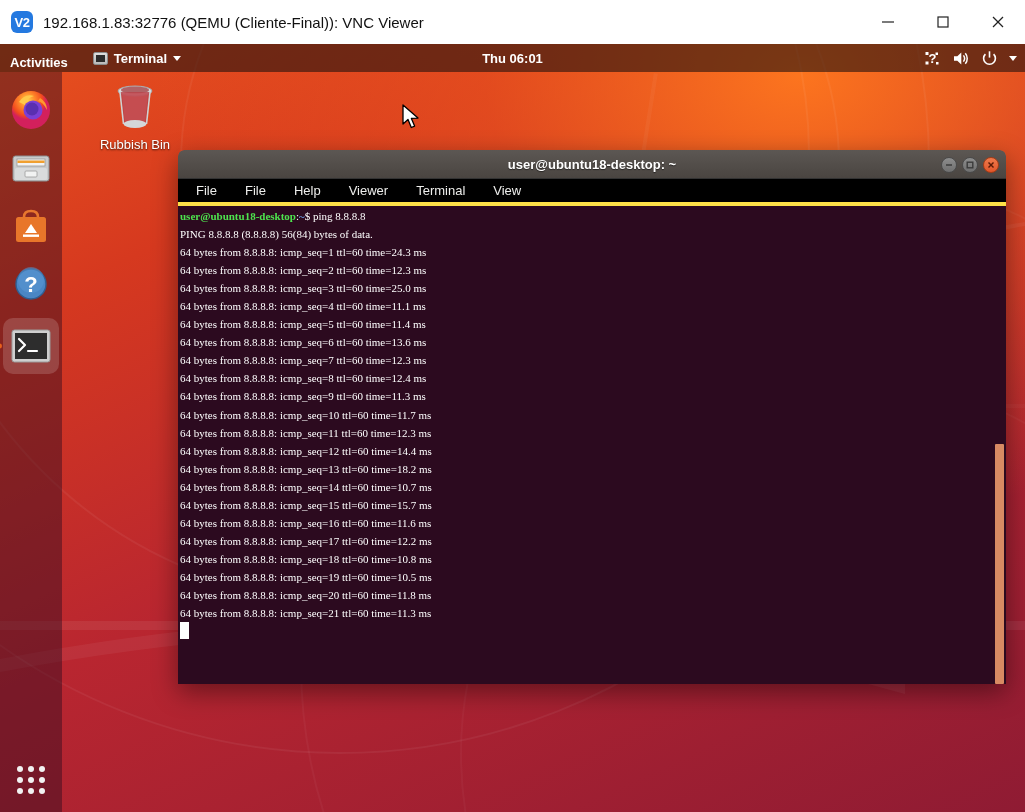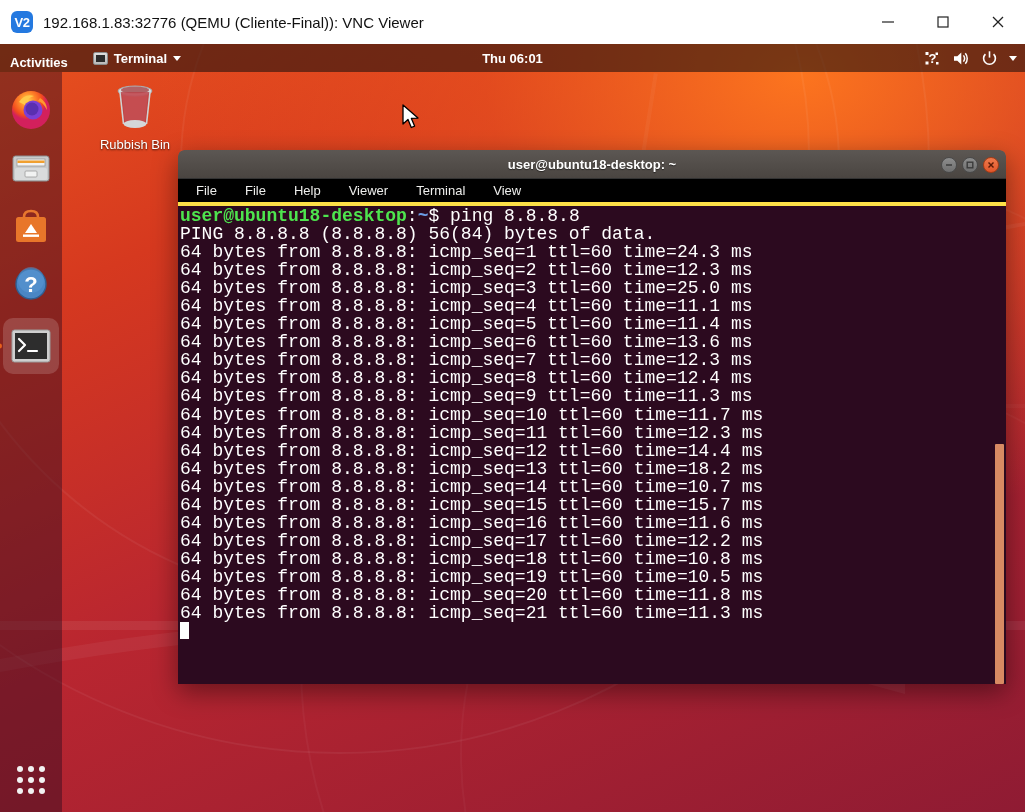--- a/index.html
+++ b/index.html
@@ -221,22 +221,22 @@
   }
   #term-body {
     position: relative;
     height: 478px;
     background: #2c0a1f;
     overflow: hidden;
   }
   #term-text {
     position: absolute;
     left: 2px; top: 1px;
-    font-family: Liberation Mono, monospace;
-    font-size: 18px;
+    font-family: Liberation Serif, serif;
+    font-size: 11px;
     line-height: 18.05px;
     color: #ffffff;
     white-space: pre;
     letter-spacing: 0px;
   }
   .c-user { color: #4ee44e; font-weight: bold; }
   .c-path { color: #6d9fe8; font-weight: bold; }
   .c-plain { color: #ffffff; }
   #term-cursor {
     position: absolute;

